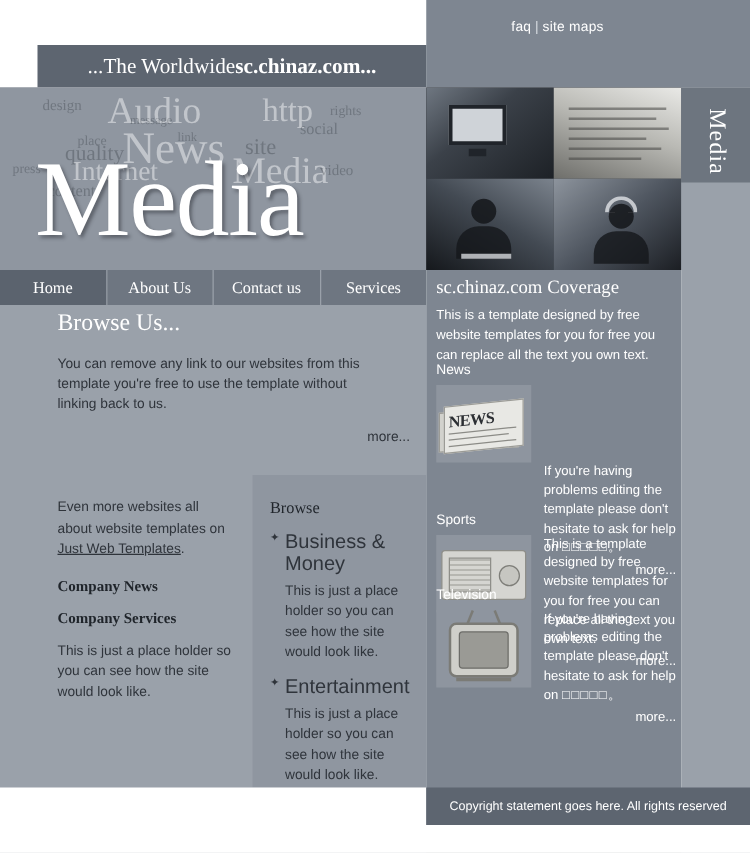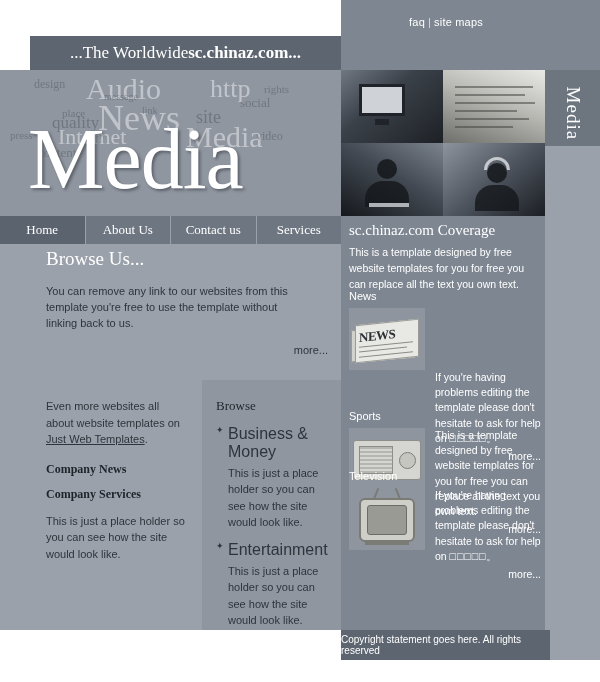--- a/index.html
+++ b/index.html
@@ -316,21 +316,21 @@
     background: #9a9a95; border: 1px solid #6c6c68; border-radius: 3px;
   }
   .tv-ant1 { position: absolute; left: 26px; top: 0px; width: 2px; height: 12px; background: #7b7b76; transform: rotate(22deg); }
   .tv-ant2 { position: absolute; left: 48px; top: 0px; width: 2px; height: 12px; background: #7b7b76; transform: rotate(-22deg); }
   .tv-foot { position: absolute; left: 16px; top: 54px; width: 44px; height: 3px; background: #7b7b76; }
 
   .glyphbox { letter-spacing: 1px; }
 
   
   .footer {
-    position: absolute; left: 341px; top: 630px; width: 209px; height: 30px;
+    position: absolute; left: 341px; top: 630px; width: 259px; height: 30px;
     background: #5d6570;
     color: #ffffff;
     font-size: 10px;
     display: flex; align-items: center; justify-content: center;
   }
   .footer-left {
     position: absolute; left: 0; top: 630px; width: 341px; height: 30px;
     background: #ffffff;
   }
 </style>

